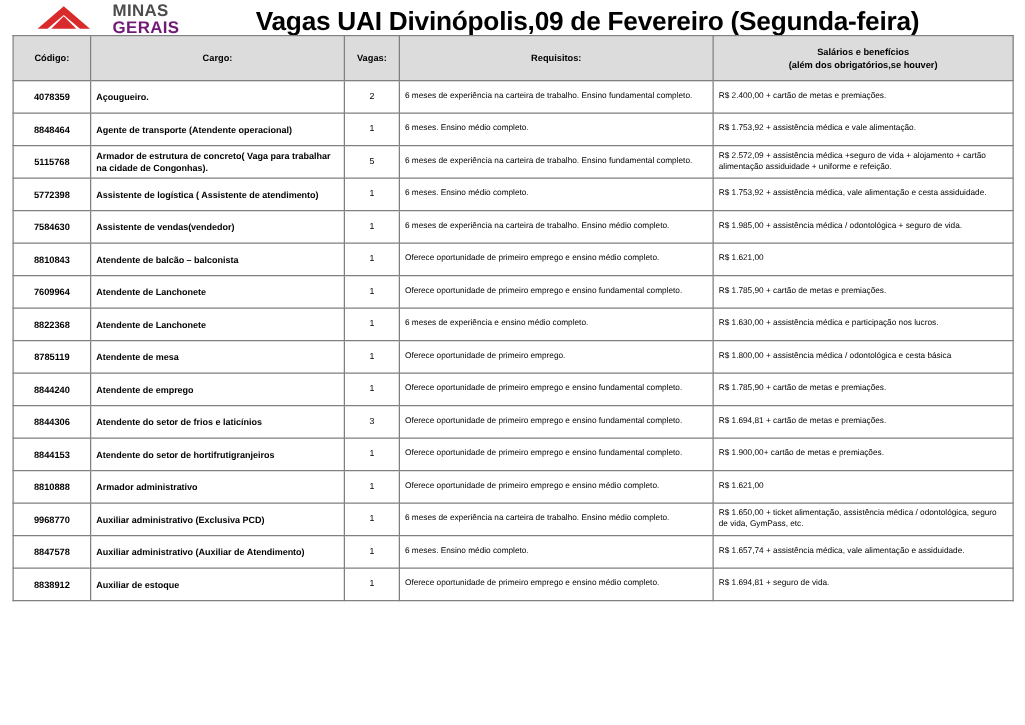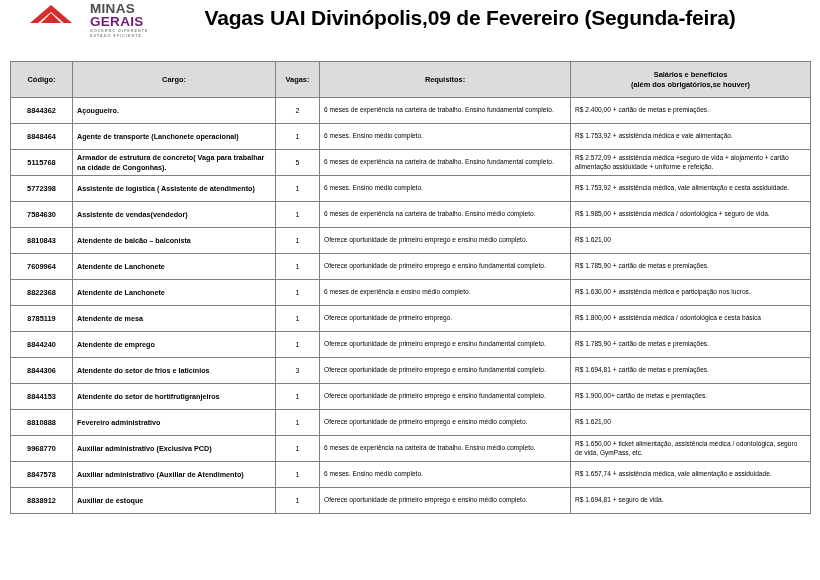--- a/index.html
+++ b/index.html
@@ -54,21 +54,21 @@
     font-size: 21px;
     font-weight: 700;
     letter-spacing: -0.2px;
     white-space: nowrap;
   }
 
   
   .table-wrap {
     position: absolute;
     left: 10px;
-    top: 61px;
+    top: 28px;
     width: 800px;
   }
   table.vagas {
     border-collapse: collapse;
     table-layout: fixed;
     width: 800px;
     font-size: 6.8px;
   }
   table.vagas th, table.vagas td {
     border: 1px solid #808080;
@@ -156,29 +156,29 @@
           <th>Vagas:</th>
           <th>Requisitos:</th>
           <th>
             <span>Salários e benefícios</span><br>
             <span>(além dos obrigatórios,se houver)</span>
           </th>
         </tr>
       </thead>
       <tbody id="tbody">
           <tr>
-            <td class="c-codigo">8844362</td>
+            <td class="c-codigo">4078359</td>
             <td class="c-cargo">Açougueiro.</td>
             <td class="c-vagas">2</td>
             <td class="c-req">6 meses de experiência na carteira de trabalho. Ensino fundamental completo.</td>
             <td class="c-sal">R$ 2.400,00 + cartão de metas e premiações.</td>
           </tr>
           <tr>
             <td class="c-codigo">8848464</td>
-            <td class="c-cargo">Agente de transporte (Lanchonete operacional)</td>
+            <td class="c-cargo">Agente de transporte (Atendente operacional)</td>
             <td class="c-vagas">1</td>
             <td class="c-req">6 meses. Ensino médio completo.</td>
             <td class="c-sal">R$ 1.753,92 + assistência médica e vale alimentação.</td>
           </tr>
           <tr>
             <td class="c-codigo">5115768</td>
             <td class="c-cargo">Armador de estrutura de concreto( Vaga para trabalhar na cidade de Congonhas).</td>
             <td class="c-vagas">5</td>
             <td class="c-req">6 meses de experiência na carteira de trabalho. Ensino fundamental completo.</td>
             <td class="c-sal">R$ 2.572,09 + assistência médica +seguro de vida + alojamento + cartão alimentação assiduidade + uniforme e refeição.</td>
@@ -241,21 +241,21 @@
           </tr>
           <tr>
             <td class="c-codigo">8844153</td>
             <td class="c-cargo">Atendente do setor de hortifrutigranjeiros</td>
             <td class="c-vagas">1</td>
             <td class="c-req">Oferece oportunidade de primeiro emprego e ensino fundamental completo.</td>
             <td class="c-sal">R$ 1.900,00+ cartão de metas e premiações.</td>
           </tr>
           <tr>
             <td class="c-codigo">8810888</td>
-            <td class="c-cargo">Fevereiro administrativo</td>
+            <td class="c-cargo">Armador administrativo</td>
             <td class="c-vagas">1</td>
             <td class="c-req">Oferece oportunidade de primeiro emprego e ensino médio completo.</td>
             <td class="c-sal">R$ 1.621,00</td>
           </tr>
           <tr>
             <td class="c-codigo">9968770</td>
             <td class="c-cargo">Auxiliar administrativo (Exclusiva PCD)</td>
             <td class="c-vagas">1</td>
             <td class="c-req">6 meses de experiência na carteira de trabalho. Ensino médio completo.</td>
             <td class="c-sal">R$ 1.650,00 + ticket alimentação, assistência médica / odontológica, seguro de vida, GymPass, etc.</td>

